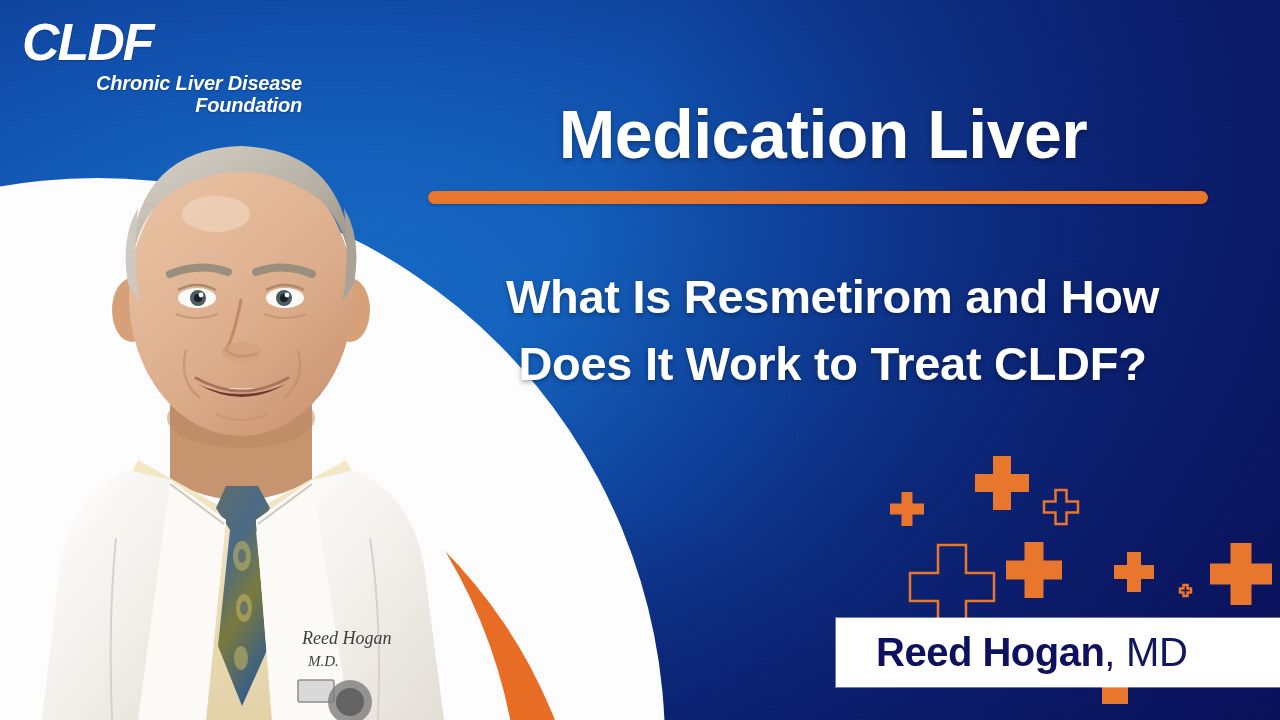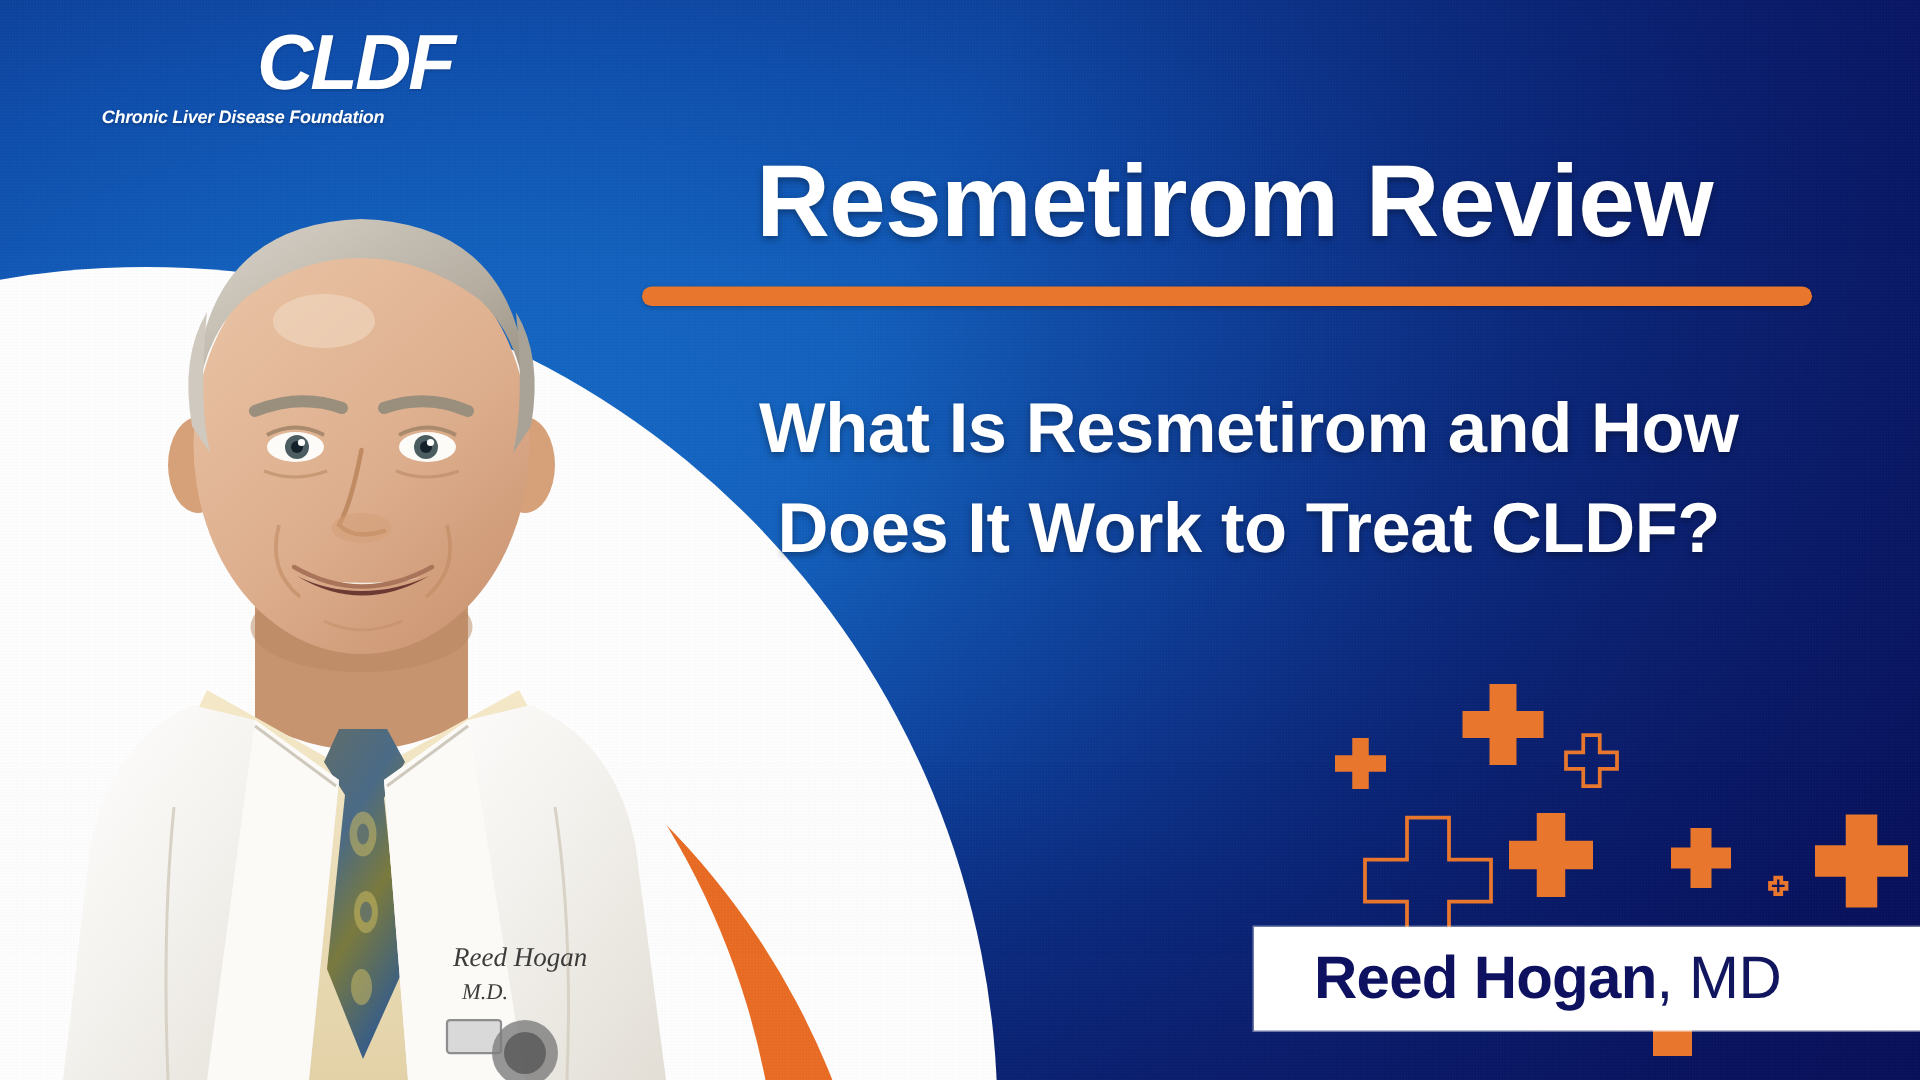--- a/index.html
+++ b/index.html
@@ -71,28 +71,28 @@
 
   
   .logo{
     position:absolute;left:22px;top:16px;width:280px;
     color:#fff;user-select:none;
   }
   .logo-mark{
     font-size:52px;line-height:1;
     font-weight:bold;font-style:italic;
     letter-spacing:-2px;
-    text-align:right;
+    text-align:left;
     text-shadow:0 1px 2px rgba(0,0,0,.25);
   }
   .logo-sub{
     margin-top:4px;
-    font-size:12px;line-height:1.1;
+    font-size:20px;line-height:1.1;
     font-weight:bold;font-style:italic;
-    text-align:center;letter-spacing:-.2px;
+    text-align:right;letter-spacing:-.2px;
     text-shadow:0 1px 2px rgba(0,0,0,.25);
   }
 
   
   .doctor{
     position:absolute;left:20px;top:88px;width:440px;height:632px;
   }
   .doc-svg{display:block;width:440px;height:632px;}
 
   
@@ -107,21 +107,21 @@
     white-space:nowrap;
   }
   .title-rule{
     margin-top:22px;
     height:13px;width:780px;
     border-radius:7px;
     background:#e8762c;
     box-shadow:0 1px 3px rgba(0,0,0,.25);
   }
   .subtitle{
-    position:absolute;left:400px;top:252px;width:865px;
+    position:absolute;left:400px;top:264px;width:865px;
     font-size:47px;line-height:1.42;
     font-weight:bold;color:#ffffff;
     text-align:center;letter-spacing:-0.3px;
     text-shadow:0 2px 5px rgba(0,0,0,.35);
   }
   .subtitle span{display:block;white-space:nowrap;}
 
   
   .nameplate{
     position:absolute;left:836px;top:618px;
@@ -262,21 +262,21 @@
       <path d="M196 326 Q221 338 248 326" stroke="#c28d66" stroke-width="2" fill="none" opacity=".5"></path>
     </svg>
   </div>
 
   <div class="logo">
     <div class="logo-mark">CLDF</div>
     <div class="logo-sub">Chronic Liver Disease Foundation</div>
   </div>
 
   <div class="title-block">
-    <div class="title-main">Resmetirom Review</div>
+    <div class="title-main">Medication Liver</div>
     <div class="title-rule"></div>
   </div>
 
   <div class="subtitle">
     <span>What Is Resmetirom and How</span>
     <span>Does It Work to Treat CLDF?</span>
   </div>
 
   <div class="cross-layer">
     <svg width="420" height="280" viewBox="0 0 420 280" xmlns="http://www.w3.org/2000/svg" aria-hidden="true">

